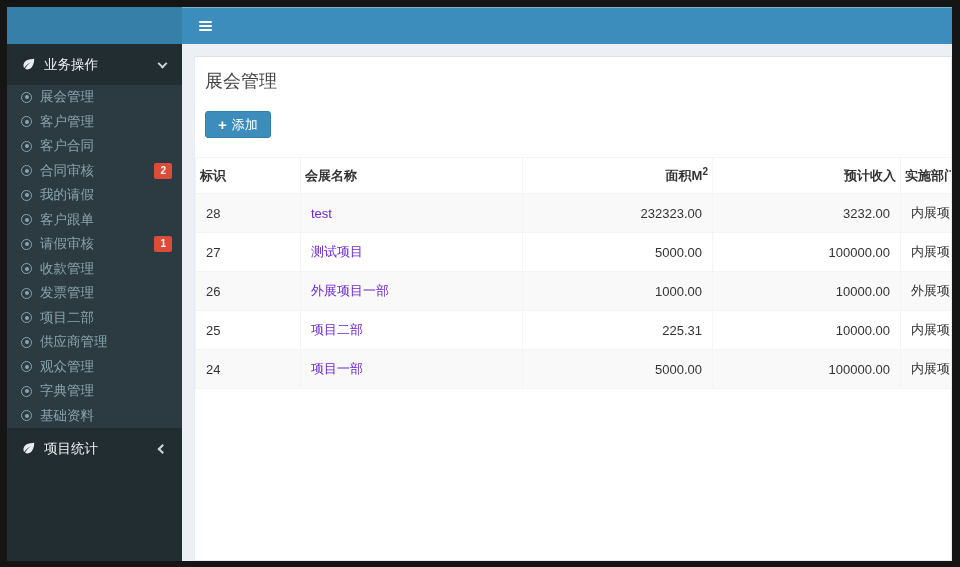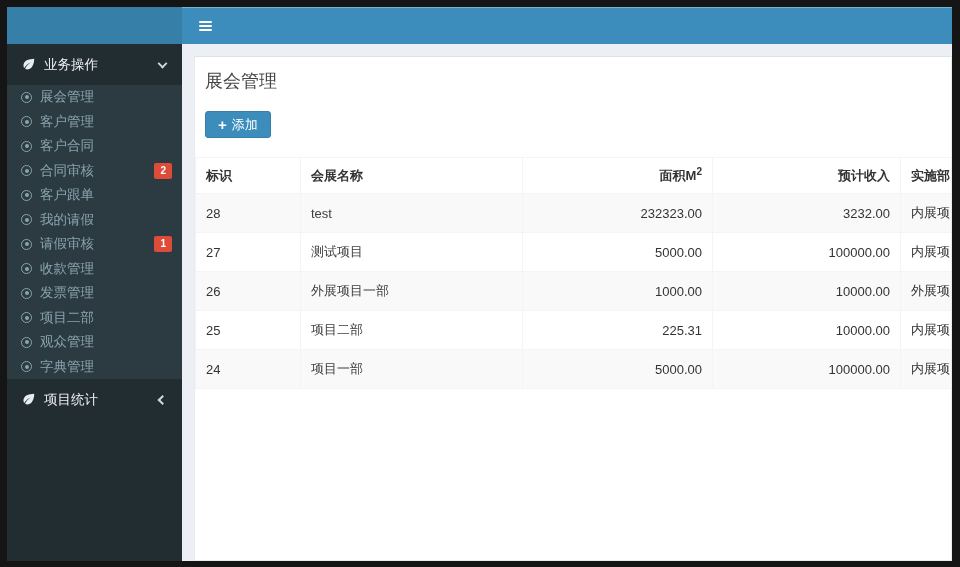--- a/index.html
+++ b/index.html
@@ -67,25 +67,25 @@
   .toolbar { padding:19px 10px 19px; }
   .btn-add {
     display:inline-flex; align-items:center; gap:5px; background:#3c8dbc;
     border:1px solid #367fa9; color:#fff; font-size:13px; line-height:15px;
     padding:5px 12px; border-radius:3px; cursor:pointer; font-family:inherit;
   }
   .btn-add .plus { font-weight:bold; font-size:15px; line-height:13px; }
   
   table { border-collapse:collapse; width:820px; table-layout:fixed; font-size:13px; color:#333; background:#fff; }
   th, td { border:1px solid #f4f4f4; overflow:hidden; white-space:nowrap; }
-  th { padding:8px 10px; text-align:left; font-weight:bold; }
+  th { padding:8px 4px; text-align:left; font-weight:bold; }
   td { padding:10px; }
   tr.striped td { background:#f9f9f9; }
   .num { text-align:right; }
-  td a { color:#404040; text-decoration:none; }
+  td a { color:#6d28d9; text-decoration:none; }
   sup { font-size:10px; }
 </style>
 </head>
 <body>
 
 <div class="screen">
 
   <div class="topbar">
     <div class="logo-area"></div>
     <div class="navbar">
@@ -131,27 +131,27 @@
               <li>
                 <a href="#">
                   <span class="bullseye"></span>
                   <span>合同审核</span>
                   <span class="badge">2</span>
                 </a>
               </li>
               <li>
                 <a href="#">
                   <span class="bullseye"></span>
+                  <span>我的请假</span>
+                </a>
+              </li>
+              <li>
+                <a href="#">
+                  <span class="bullseye"></span>
                   <span>客户跟单</span>
-                </a>
-              </li>
-              <li>
-                <a href="#">
-                  <span class="bullseye"></span>
-                  <span>我的请假</span>
                 </a>
               </li>
               <li>
                 <a href="#">
                   <span class="bullseye"></span>
                   <span>请假审核</span>
                   <span class="badge">1</span>
                 </a>
               </li>
               <li>
@@ -168,27 +168,39 @@
               </li>
               <li>
                 <a href="#">
                   <span class="bullseye"></span>
                   <span>项目二部</span>
                 </a>
               </li>
               <li>
                 <a href="#">
                   <span class="bullseye"></span>
+                  <span>供应商管理</span>
+                </a>
+              </li>
+              <li>
+                <a href="#">
+                  <span class="bullseye"></span>
                   <span>观众管理</span>
                 </a>
               </li>
               <li>
                 <a href="#">
                   <span class="bullseye"></span>
                   <span>字典管理</span>
+                </a>
+              </li>
+              <li>
+                <a href="#">
+                  <span class="bullseye"></span>
+                  <span>基础资料</span>
                 </a>
               </li>
             </ul>
         </li>
         <li>
           <a class="tree-header" href="#">
             <span class="leaf-wrap">
               <svg width="13" height="13" viewBox="0 0 16 16">
                   <path fill="currentColor" d="M15 1c-6.5.3-11 2-12.6 5.4-1 2.1-.6 4.4.3 5.9C4.6 9 8 6.5 11 5.5 8.2 7 5.2 9.6 3.8 13.3c1.8 1 4.7 1.3 7-.6C14.4 9.8 15 4 15 1z"></path>
                 </svg>

